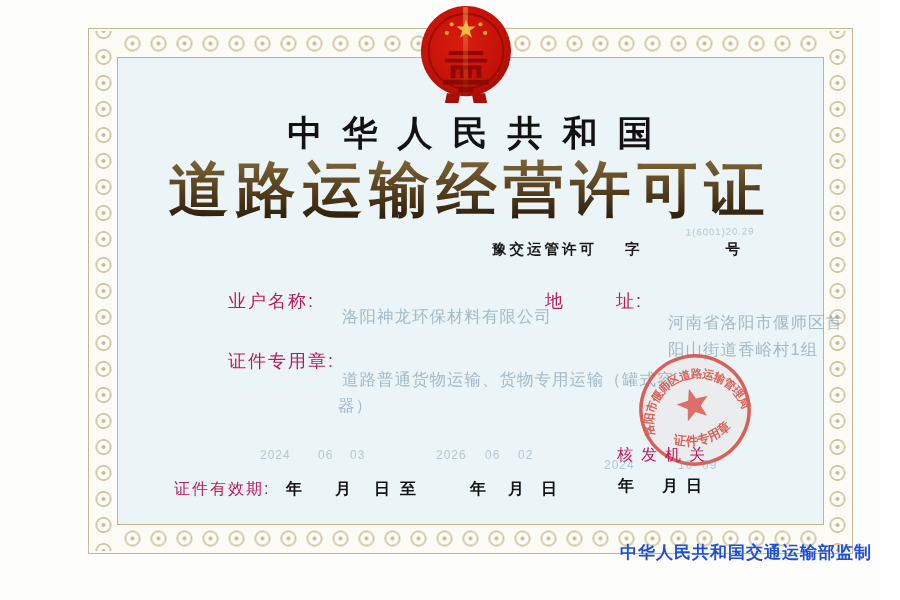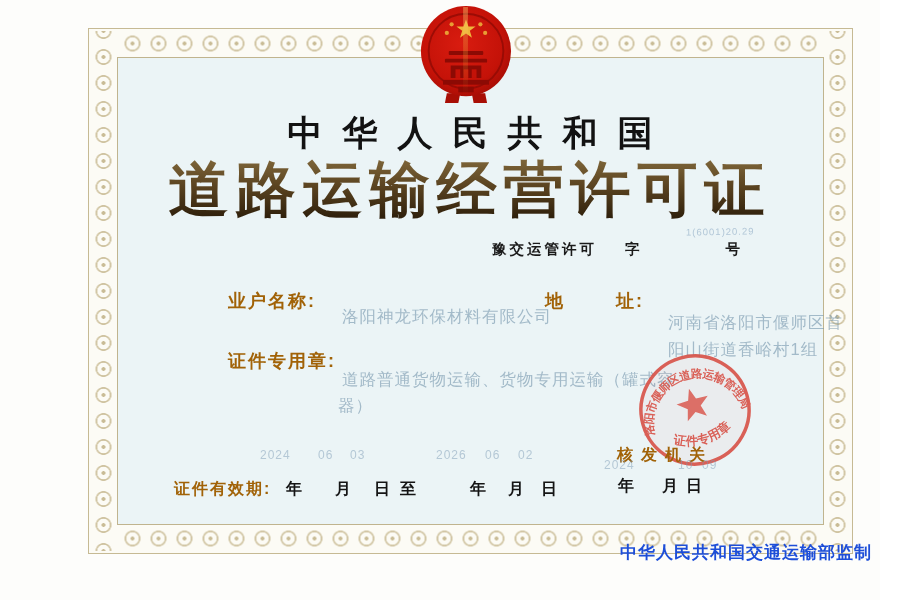--- a/index.html
+++ b/index.html
@@ -55,21 +55,21 @@
   .permit-line{position:absolute; left:492px; top:240px; font-size:14.5px; font-weight:700; color:#1a1a1a; z-index:2;}
   .permit-line .prefix{letter-spacing:3px;}
   .permit-line .zi{margin-left:24px;}
   .permit-line .hao{margin-left:82px;}
   .serial{
     position:absolute; left:686px; top:226px; font-size:9.5px; letter-spacing:1px;
     color:rgba(140,170,196,0.62); transform:rotate(-1deg); z-index:2;
   }
 
   
-  .lbl{position:absolute; font-size:18px; font-weight:700; color:#a16207; letter-spacing:2px; z-index:2;}
+  .lbl{position:absolute; font-size:18px; font-weight:400; color:#be185d; letter-spacing:2px; z-index:2;}
   .lbl-business{left:228px; top:289px;}
   .lbl-di{left:545px; top:289px;}
   .lbl-zhi{left:616px; top:289px;}
   .lbl-scope{left:228px; top:349px;}
   .lbl-validity{left:174px; top:479px; font-size:16px;}
   .lbl-issuer{left:617px; top:445px; font-size:16px; letter-spacing:8px;}
 
   
   .faded{position:absolute; color:rgba(118,150,172,0.62); font-size:16.5px; letter-spacing:1px; z-index:2;margin-top:41px;}
   .v-business{left:342px; top:265px;}

